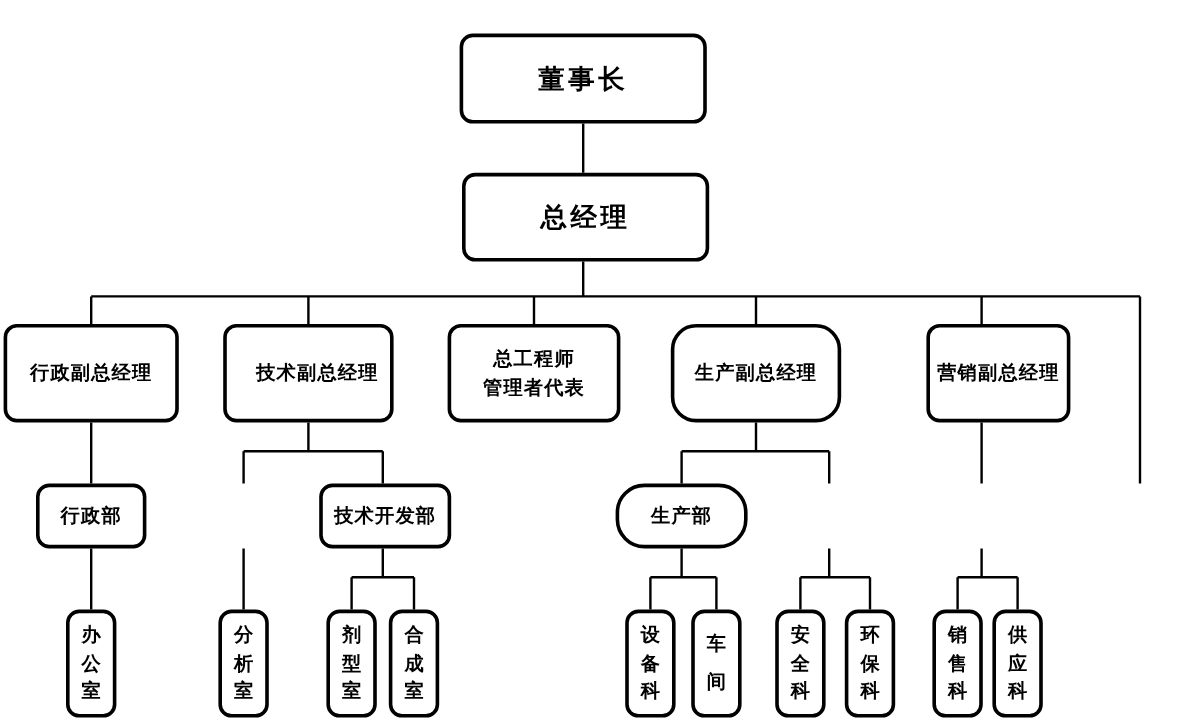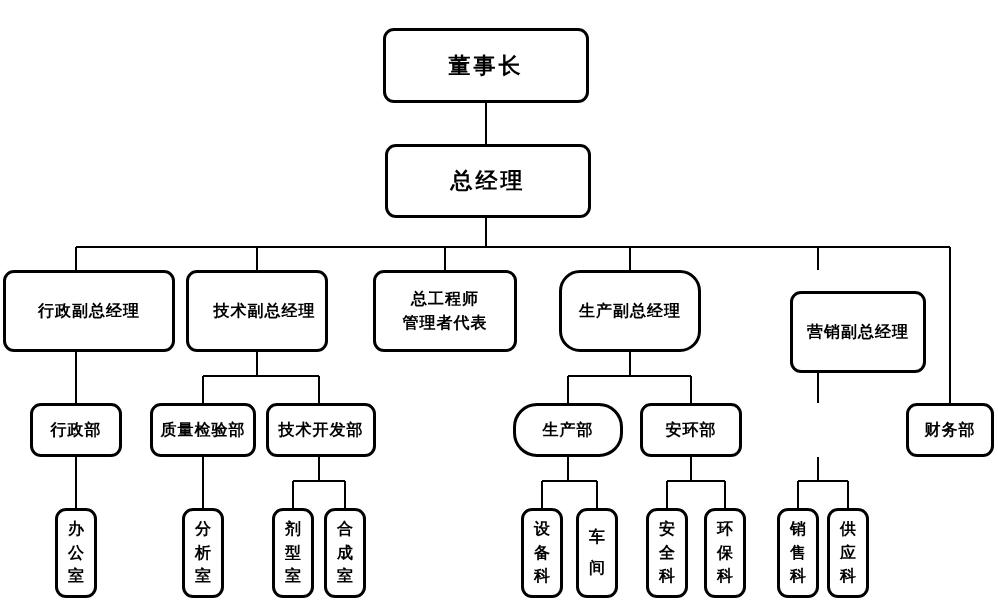--- a/index.html
+++ b/index.html
@@ -71,54 +71,45 @@
   </svg>
 
   <div class="node lvl-top" style="left:383px; top:28px; width:206px; height:75px;">
     <span class="label">董事长</span>
   </div>
 
   <div class="node lvl-top" style="left:385px; top:144px; width:206px; height:74px;">
     <span class="label">总经理</span>
   </div>
 
-  <div class="node lvl-vp" style="left:3px; top:270px; width:172px; height:82px;">
+  <div class="node lvl-vp" style="left:3px; top:270px; width:146px; height:82px;">
     <span class="label">行政副总经理</span>
   </div>
   <div class="node lvl-vp" style="left:186px; top:270px; width:142px; height:82px;padding-left:15px;">
     <span class="label">技术副总经理</span>
   </div>
   <div class="node lvl-vp two-line" style="left:373px; top:270px; width:144px; height:82px;">
     <span class="label">总工程师
 管理者代表</span>
   </div>
   <div class="node lvl-vp" style="left:559px; top:270px; width:142px; height:82px;border-radius:21px;">
     <span class="label">生产副总经理</span>
   </div>
-  <div class="node lvl-vp" style="left:790px; top:270px; width:136px; height:82px;margin-top:21px;">
+  <div class="node lvl-vp" style="left:772px; top:270px; width:120px; height:82px;">
     <span class="label">营销副总经理</span>
   </div>
 
   <div class="node lvl-dept" style="left:30px; top:403px; width:92px; height:54px;">
     <span class="label">行政部</span>
   </div>
-  <div class="node lvl-dept" style="left:150px; top:403px; width:106px; height:54px;">
-    <span class="label">质量检验部</span>
-  </div>
   <div class="node lvl-dept" style="left:266px; top:403px; width:110px; height:54px;">
     <span class="label">技术开发部</span>
   </div>
   <div class="node lvl-dept" style="left:513px; top:403px; width:110px; height:54px;border-radius:24px;">
     <span class="label">生产部</span>
-  </div>
-  <div class="node lvl-dept" style="left:640px; top:403px; width:102px; height:54px;">
-    <span class="label">安环部</span>
-  </div>
-  <div class="node lvl-dept" style="left:906px; top:403px; width:88px; height:54px;">
-    <span class="label">财务部</span>
   </div>
 
   <div class="node vbox" style="left:55px; top:508px; width:42px; height:90px;">
     <span class="label">
         <span>办</span>
         <span>公</span>
         <span>室</span>
       </span>
   </div>
   <div class="node vbox" style="left:182px; top:508px; width:42px; height:90px;">

